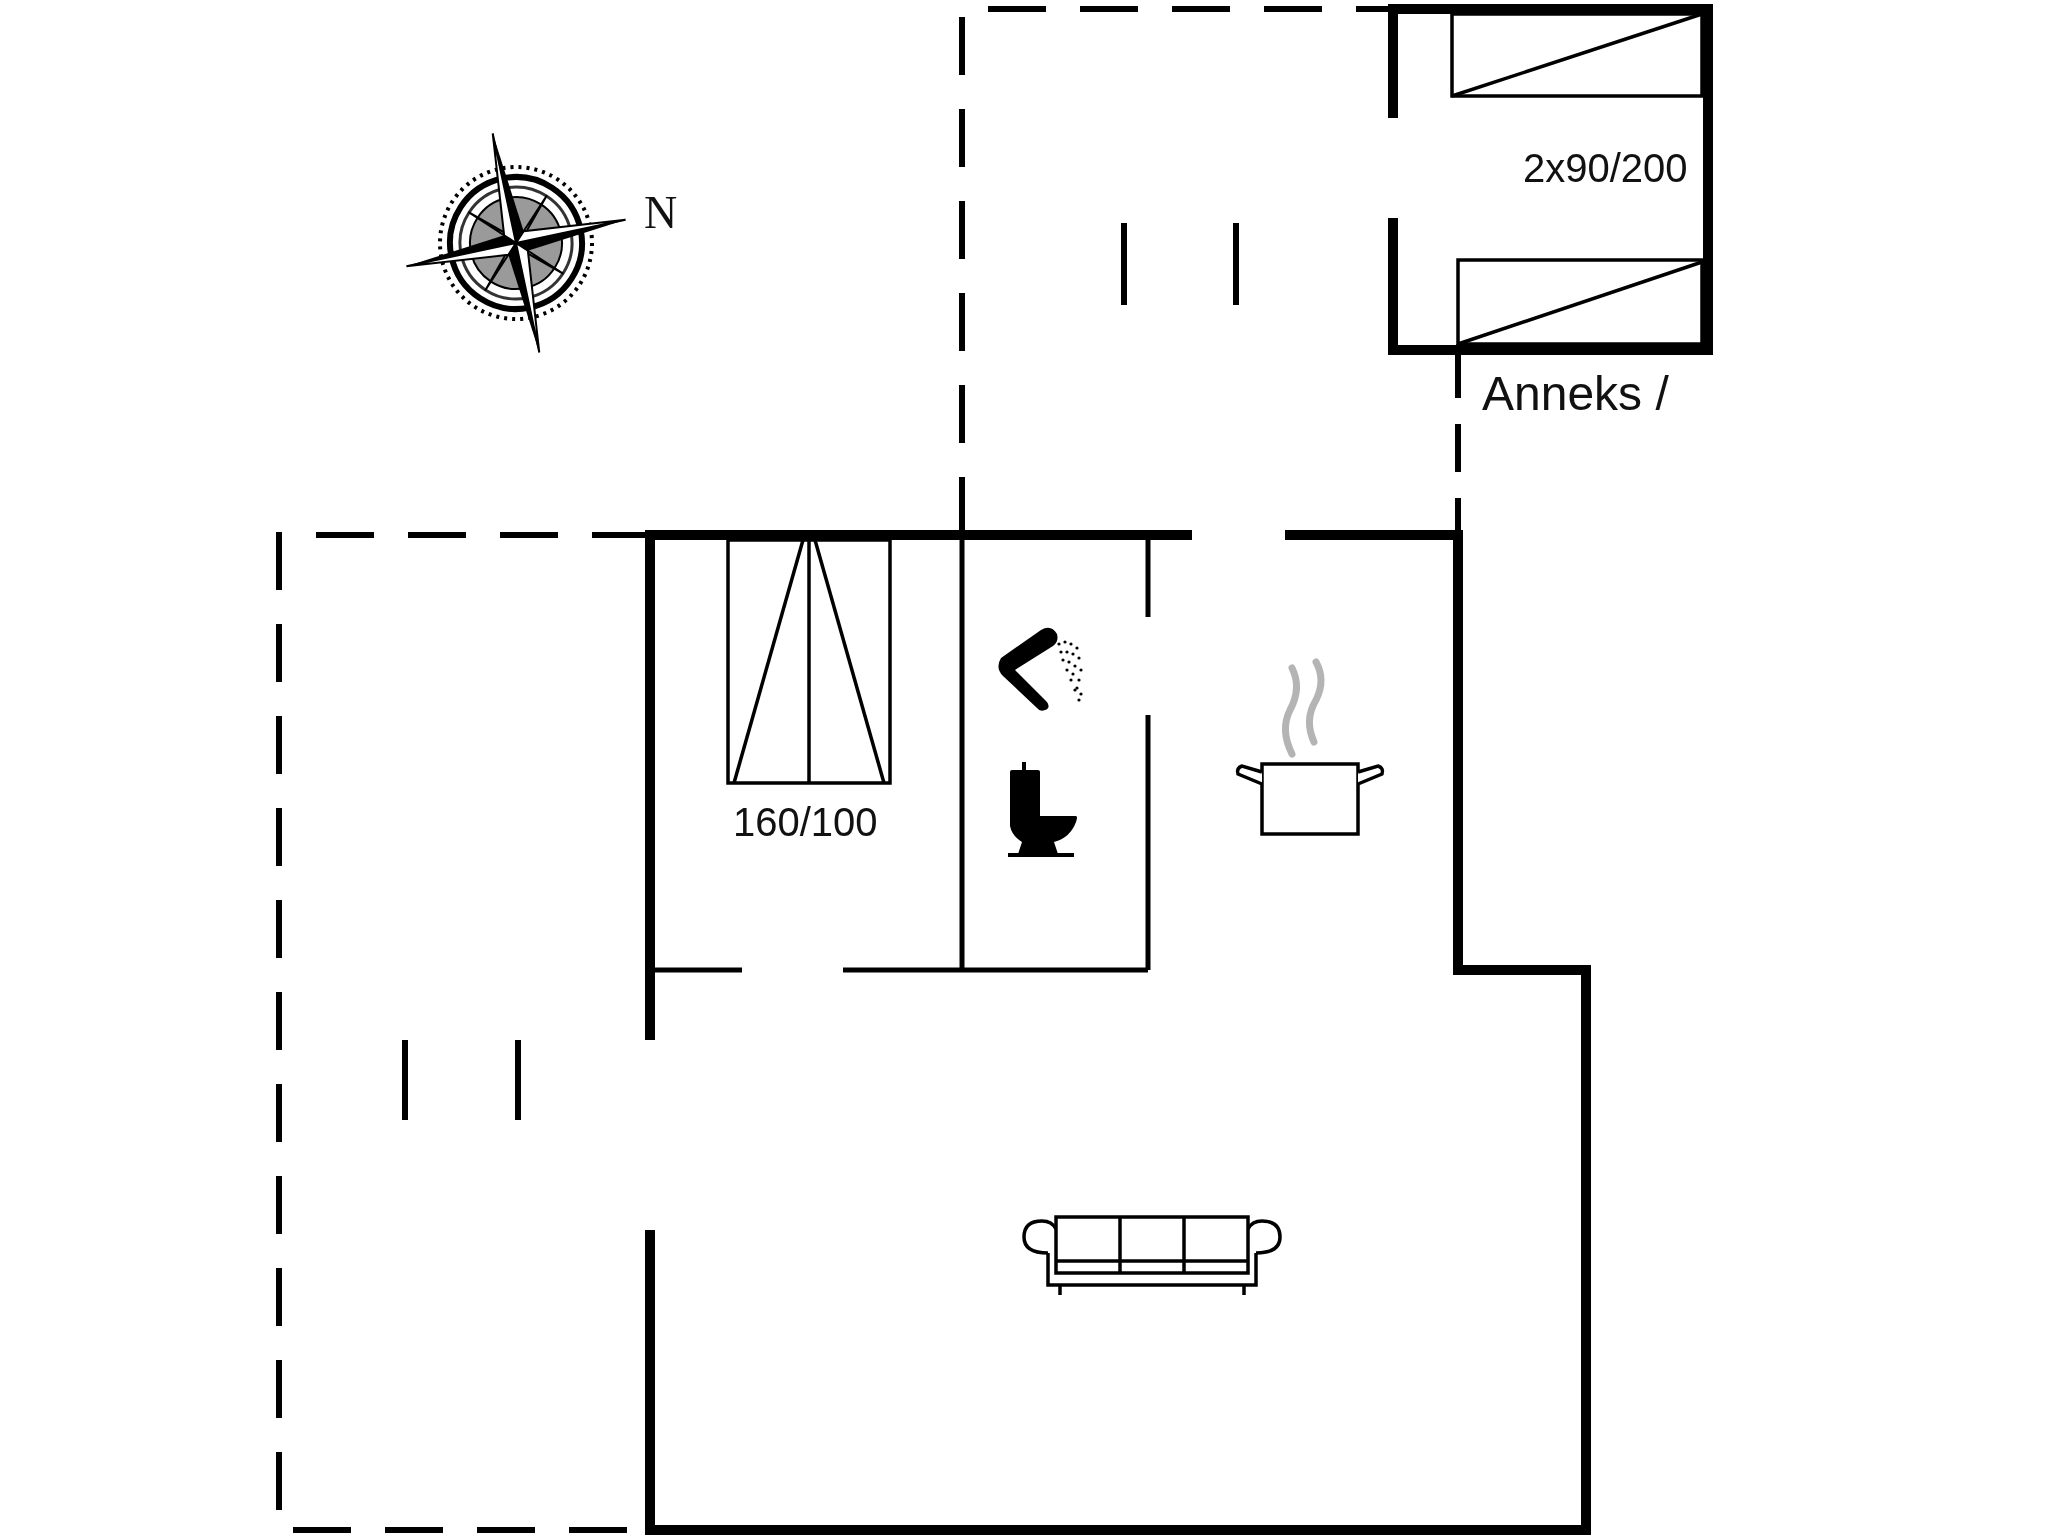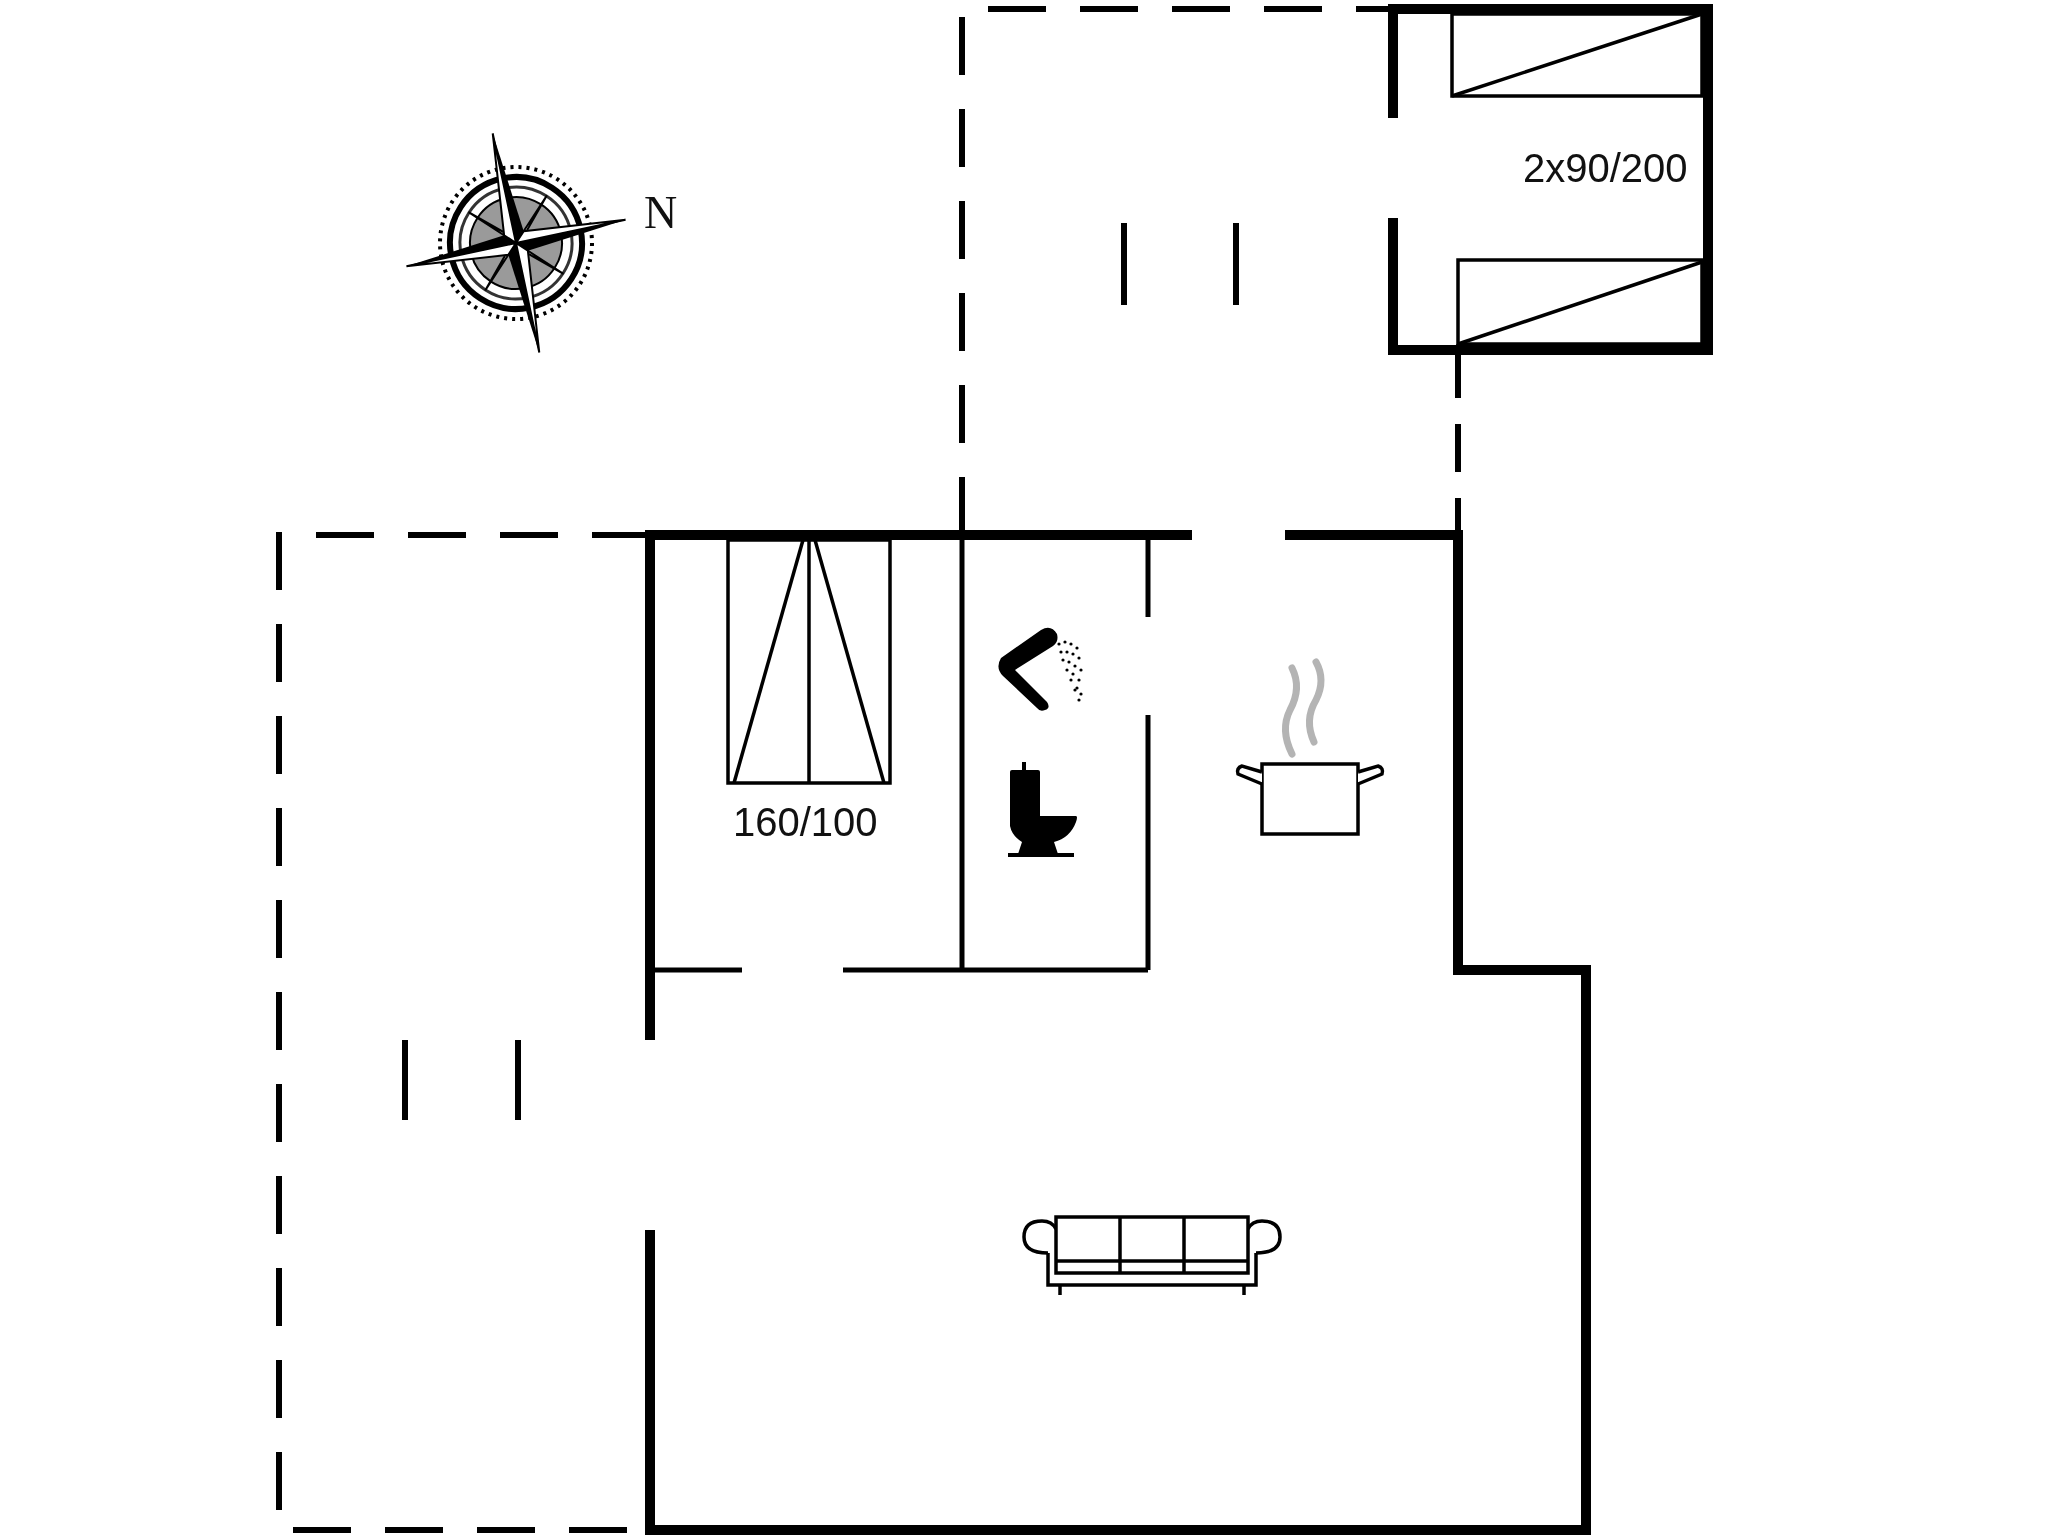--- a/index.html
+++ b/index.html
@@ -152,14 +152,15 @@
     <polygon points="112,0 10,10 0,0" fill="#000"></polygon>
     <polygon points="112,0 10,-10 0,0" fill="#fff" stroke="#000" stroke-width="2"></polygon>
     <polygon points="-112,0 -10,-10 0,0" fill="#000"></polygon>
     <polygon points="-112,0 -10,10 0,0" fill="#fff" stroke="#000" stroke-width="2"></polygon>
   </g>
 </svg>
 
 <div class="lbl north-lbl" style="left:644px; top:186px;">N</div>
 <div class="lbl bed-lbl" style="left:1503px; top:146px;margin-left:20px;">2x90/200</div>
 <div class="lbl annex-lbl" style="left:1482px; top:362px;">
+  <div>Anneks /</div>
 </div>
 <div class="lbl bed-lbl" style="left:733px; top:800px;">160/100</div>
 
 </body></html>

